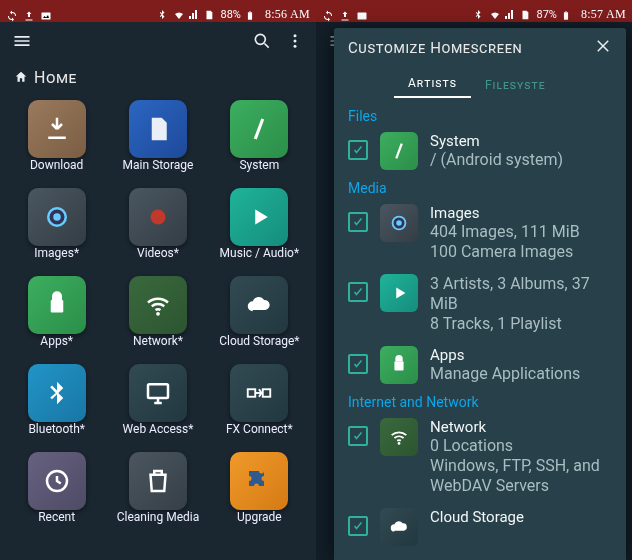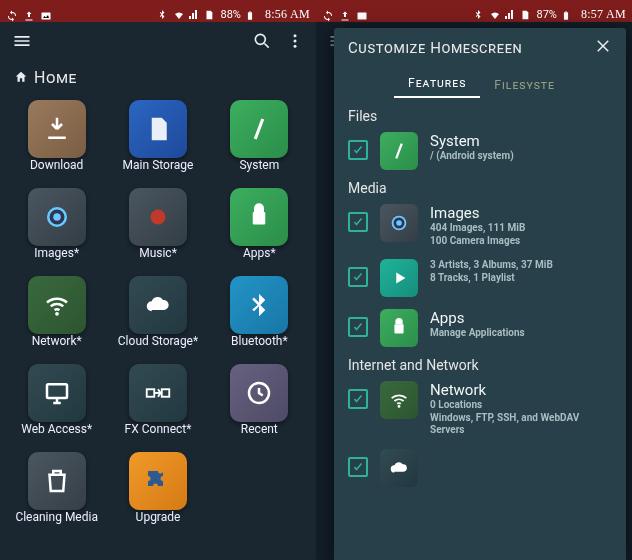--- a/index.html
+++ b/index.html
@@ -22,32 +22,32 @@
   .grid { padding: 10px 10px 0 10px; display: grid; grid-template-columns: repeat(3, 1fr); gap: 16px 8px; }
   .tile { display: flex; flex-direction: column; align-items: center; }
   .tile .iconbox { width: 58px; height: 58px; border-radius: 10px; display: flex; align-items: center; justify-content: center; box-shadow: 0 2px 4px rgba(0,0,0,.4); }
   .tile .label { margin-top: 0; font-size: 12px; color: #eef; text-align: center; white-space: nowrap; }
   
   .overlay { position: absolute; inset: 22px 0 0 0; background: rgba(10,22,30,.45); }
   .sheet { position: absolute; top: 28px; left: 18px; right: 6px; bottom: 0; background: #274049; border-radius: 3px 3px 0 0; box-shadow: 0 4px 20px rgba(0,0,0,.6); display: flex; flex-direction: column; overflow: hidden; justify-content: center; }
   .sheet-header { height: 40px; display: flex; align-items: center; padding: 0 14px; font-variant: small-caps; font-size: 15px; letter-spacing: 0.6px; }
   .sheet-header .close { margin-left: auto; }
   .tabs { height: 30px; display: flex; align-items: flex-end; padding: 0 30px 0 60px; font-variant: small-caps; font-size: 12px; letter-spacing: 1px; }
-  .tab { padding: 6px 14px; color: #fef9c3; }
+  .tab { padding: 6px 14px; color: #5eead4; }
   .tab.active { color: #fff; border-bottom: 2px solid #fff; }
   .tab.inactive { opacity: .5; }
   .sheet-body { flex: 1; overflow-y: hidden; padding: 6px 0 0 0; }
-  .sectionlabel { padding: 4px 14px 2px 14px; font-size: 14px; color: #e5e5e5; }
+  .sectionlabel { padding: 4px 14px 2px 14px; font-size: 14px; color: #0ea5e9; }
   .item { display: flex; align-items: flex-start; padding: 6px 10px 6px 14px; gap: 12px; }
   .chk { width: 20px; height: 20px; border: 2px solid #2eb29c; border-radius: 2px; display: flex; align-items: center; justify-content: center; margin-top: 8px; flex-shrink: 0; }
   .chk svg { stroke: #2eb29c; }
   .item .iconbox { width: 38px; height: 38px; border-radius: 6px; display: flex; align-items: center; justify-content: center; flex-shrink: 0; }
   .item .txt { display: flex; flex-direction: column; }
   .item .title { font-size: 15px; color: #f2f6f7; }
-  .item .subtitle { font-size: 10px; color: #a9bdc2; line-height: 1.25; font-weight: bold; }
+  .item .subtitle { font-size: 16px; color: #a9bdc2; line-height: 1.25; }
   
   .bg-brown{background:linear-gradient(135deg,#9a7a5e,#7a5d43);}
   .bg-blue{background:linear-gradient(135deg,#2b66c2,#1e499a);}
   .bg-green{background:linear-gradient(135deg,#3cae5f,#2b8e49);}
   .bg-grey{background:linear-gradient(135deg,#4a5660,#333d45);}
   .bg-teal{background:linear-gradient(135deg,#1fb39a,#158d7c);}
   .bg-olive{background:linear-gradient(135deg,#3a693d,#2c5530);}
   .bg-blue2{background:linear-gradient(135deg,#2294c6,#1876a5);}
   .bg-slate{background:linear-gradient(135deg,#324a52,#223840);}
   .bg-purple{background:linear-gradient(135deg,#66617f,#4e4b66);}
@@ -149,21 +149,29 @@
           </svg>
         </div>
   <div class="label">Images*</div>
       </div>
       <div class="tile">
         <div class="iconbox bg-grey">
           <svg width="30" height="30" viewBox="0 0 24 24">
             <circle cx="12" cy="12" r="6" fill="#c0392b"></circle>
           </svg>
         </div>
-  <div class="label">Music*</div>
+  <div class="label">Videos*</div>
+      </div>
+      <div class="tile">
+        <div class="iconbox bg-teal">
+          <svg width="30" height="30" viewBox="0 0 24 24">
+            <path d="M9 6l10 6-10 6V6z" fill="#fff"></path>
+          </svg>
+        </div>
+  <div class="label">Music / Audio*</div>
       </div>
       <div class="tile">
         <div class="iconbox bg-green">
           <svg width="30" height="30" viewBox="0 0 24 24">
             <rect x="7" y="8" width="10" height="10" rx="1" fill="#fff"></rect>
             <circle cx="10" cy="6" r="1" fill="#fff"></circle>
             <circle cx="14" cy="6" r="1" fill="#fff"></circle>
             <path d="M8 5a4 4 0 018 0v3H8V5z" fill="#fff"></path>
           </svg>
         </div>
@@ -286,21 +294,21 @@
   <div class="overlay"></div>
 
   <div class="sheet">
     <div class="sheet-header">
       <span>Customize Homescreen</span>
       <span class="close"><svg width="18" height="18" viewBox="0 0 24 24" stroke="#e8eef2" stroke-width="2" fill="none">
             <path d="M5 5l14 14M19 5L5 19"></path>
           </svg></span>
     </div>
     <div class="tabs">
-      <div class="tab active"><span>Features</span></div>
+      <div class="tab active"><span>Artists</span></div>
       <div class="tab inactive"><span>Filesyste</span></div>
     </div>
     <div class="sheet-body" id="sheet-body">
         <div class="sectionlabel">Files</div>
         <div class="item">
       <div class="chk">
             <svg width="12" height="12" viewBox="0 0 24 24" fill="none" stroke-width="3">
               <path d="M5 12l4 5 10-12"></path>
             </svg>
           </div>
@@ -388,16 +396,20 @@
       <div class="chk">
             <svg width="12" height="12" viewBox="0 0 24 24" fill="none" stroke-width="3">
               <path d="M5 12l4 5 10-12"></path>
             </svg>
           </div>
       <div class="iconbox bg-slate">
             <svg width="22" height="22" viewBox="0 0 24 24">
               <path d="M7 17a4 4 0 010-8 5 5 0 019-1 4 4 0 011 8H7z" fill="#fff"></path>
             </svg>
           </div>
+      <div class="txt">
+        <span class="title">Cloud Storage</span>
+        <span class="subtitle"><span></span></span>
+      </div>
         </div>
       </div>
   </div>
 </div>
 
 </body></html>

